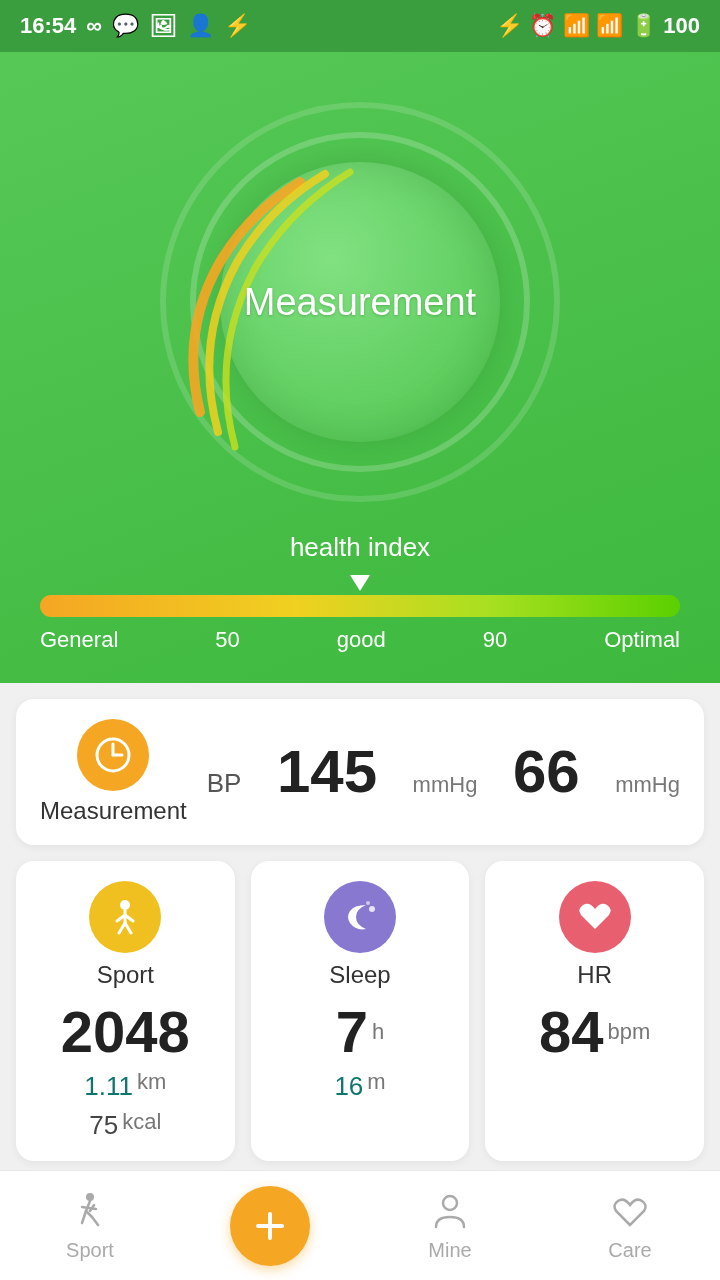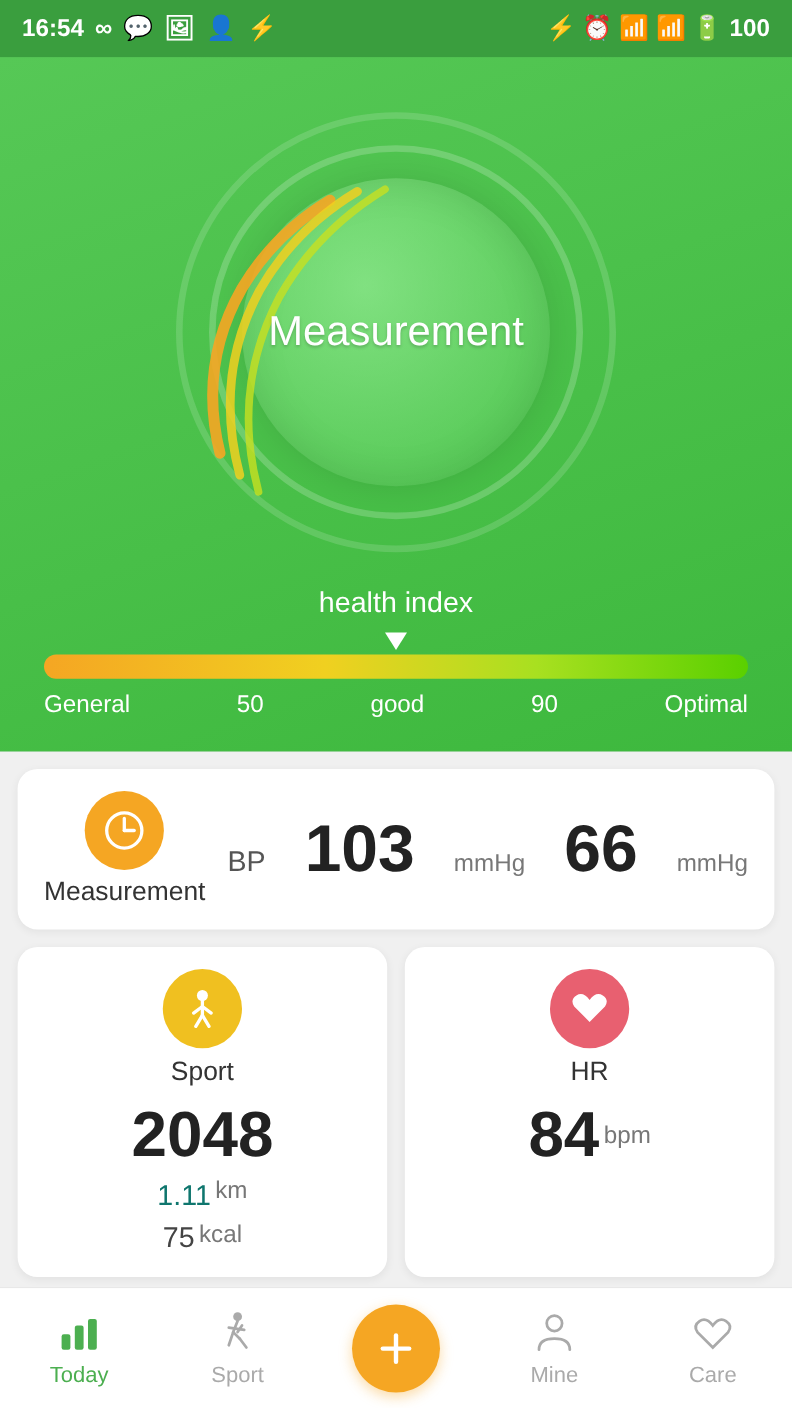--- a/index.html
+++ b/index.html
@@ -358,21 +358,21 @@
           <svg width="42" height="42" viewBox="0 0 42 42" fill="white">
             <circle cx="21" cy="21" r="16" stroke="white" stroke-width="3" fill="none"></circle>
             <line x1="21" y1="21" x2="21" y2="10" stroke="white" stroke-width="3" stroke-linecap="round"></line>
             <line x1="21" y1="21" x2="30" y2="21" stroke="white" stroke-width="3" stroke-linecap="round"></line>
           </svg>
         </div>
         <span class="card-title">Measurement</span>
       </div>
       <div class="bp-row">
         <span class="bp-label">BP</span>
-        <span class="bp-value">103</span>
+        <span class="bp-value">145</span>
         <span class="bp-unit">mmHg</span>
         <span class="bp-value">66</span>
         <span class="bp-unit">mmHg</span>
       </div>
     </div>
 
     <div class="small-cards-row">
 
       <div class="small-card">
         <div class="small-card-icon card-icon-circle icon-gold">
@@ -392,48 +392,58 @@
         <div class="value-row">
           <span class="small-card-sub">1.11</span>
           <span class="small-card-sub-unit">km</span>
         </div>
         <div class="value-row">
           <span class="small-card-sub2">75</span>
           <span class="small-card-sub-unit">kcal</span>
         </div>
       </div>
 
+      <div class="small-card">
+        <div class="small-card-icon card-icon-circle icon-purple">
+          <svg width="44" height="44" viewBox="0 0 44 44" fill="white">
+            <path d="M 28 10 Q 18 14 18 22 Q 18 30 28 34 Q 18 36 12 28 Q 8 22 12 16 Q 16 10 28 10 Z" fill="white"></path>
+            <circle cx="34" cy="14" r="3" fill="white" opacity="0.8"></circle>
+            <circle cx="30" cy="8" r="2" fill="white" opacity="0.6"></circle>
+          </svg>
+        </div>
+        <span class="small-card-title">Sleep</span>
+        <div class="value-row">
+          <span class="small-card-main-value">7</span>
+          <span class="small-card-unit">h</span>
+        </div>
+        <div class="value-row">
+          <span class="small-card-sub">16</span>
+          <span class="small-card-sub-unit">m</span>
+        </div>
+      </div>
 
       <div class="small-card">
         <div class="small-card-icon card-icon-circle icon-pink">
           <svg width="44" height="44" viewBox="0 0 44 44" fill="white">
             <path d="M 22 34 L 8 20 Q 4 14 10 10 Q 16 6 22 14 Q 28 6 34 10 Q 40 14 36 20 Z" fill="white"></path>
           </svg>
         </div>
         <span class="small-card-title">HR</span>
         <div class="value-row">
           <span class="small-card-main-value">84</span>
           <span class="small-card-unit">bpm</span>
         </div>
       </div>
 
     </div>
   </div>
 </div>
 
 <div class="bottom-nav">
 
-  <div class="nav-item">
-    <svg width="44" height="44" viewBox="0 0 44 44">
-      <rect x="6" y="24" width="8" height="14" rx="2" fill="#4caf50"></rect>
-      <rect x="18" y="16" width="8" height="22" rx="2" fill="#4caf50"></rect>
-      <rect x="30" y="10" width="8" height="28" rx="2" fill="#4caf50"></rect>
-    </svg>
-    <span class="nav-label-active">Today</span>
-  </div>
 
   <div class="nav-item">
     <svg width="44" height="44" viewBox="0 0 44 44">
       <circle cx="22" cy="8" r="4" fill="#aaa"></circle>
       <line x1="22" y1="12" x2="18" y2="22" stroke="#aaa" stroke-width="2.5" stroke-linecap="round"></line>
       <line x1="22" y1="22" x2="26" y2="16" stroke="#aaa" stroke-width="2.5" stroke-linecap="round"></line>
       <line x1="18" y1="22" x2="14" y2="34" stroke="#aaa" stroke-width="2.5" stroke-linecap="round"></line>
       <line x1="18" y1="22" x2="24" y2="28" stroke="#aaa" stroke-width="2.5" stroke-linecap="round"></line>
       <line x1="24" y1="28" x2="30" y2="36" stroke="#aaa" stroke-width="2.5" stroke-linecap="round"></line>
       <line x1="14" y1="18" x2="28" y2="20" stroke="#aaa" stroke-width="2.5" stroke-linecap="round"></line>

